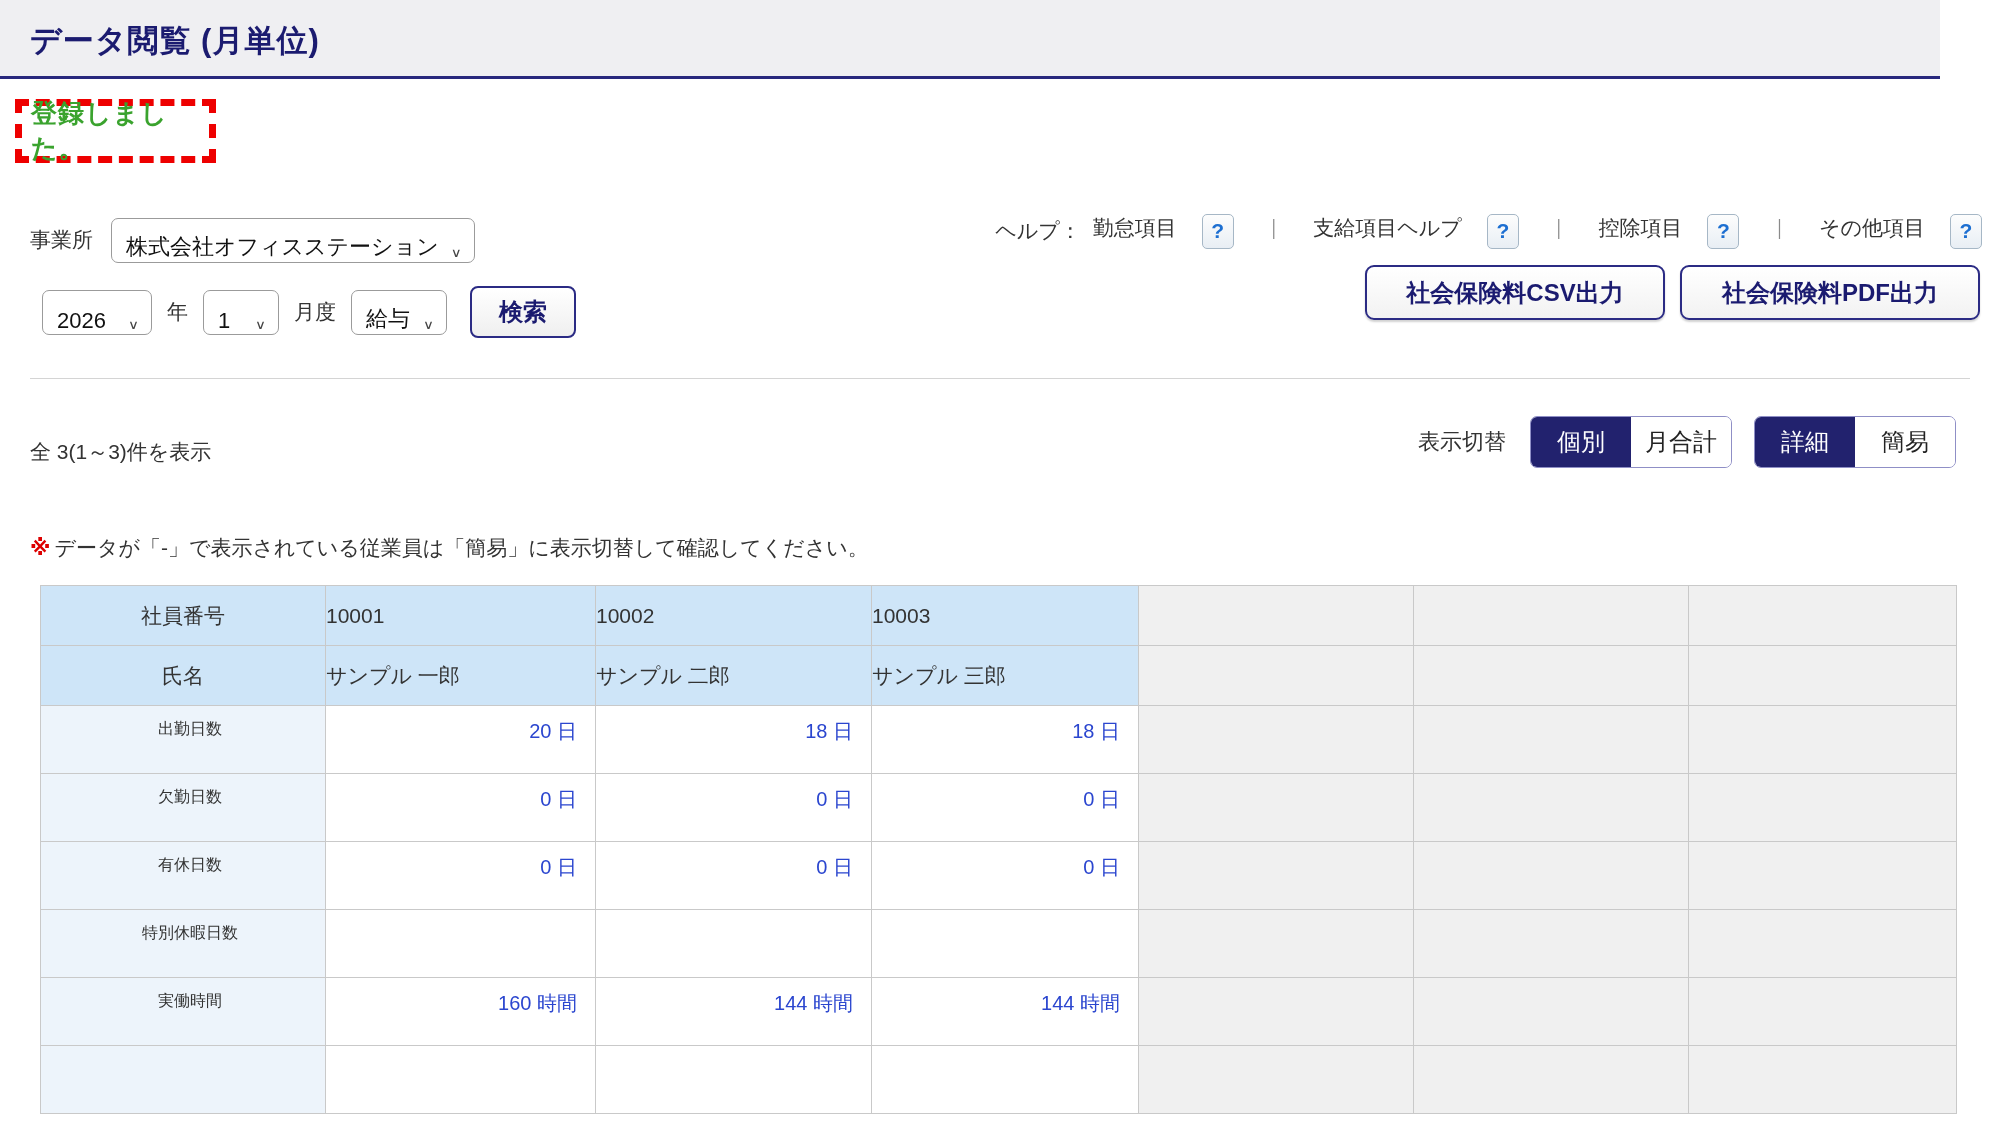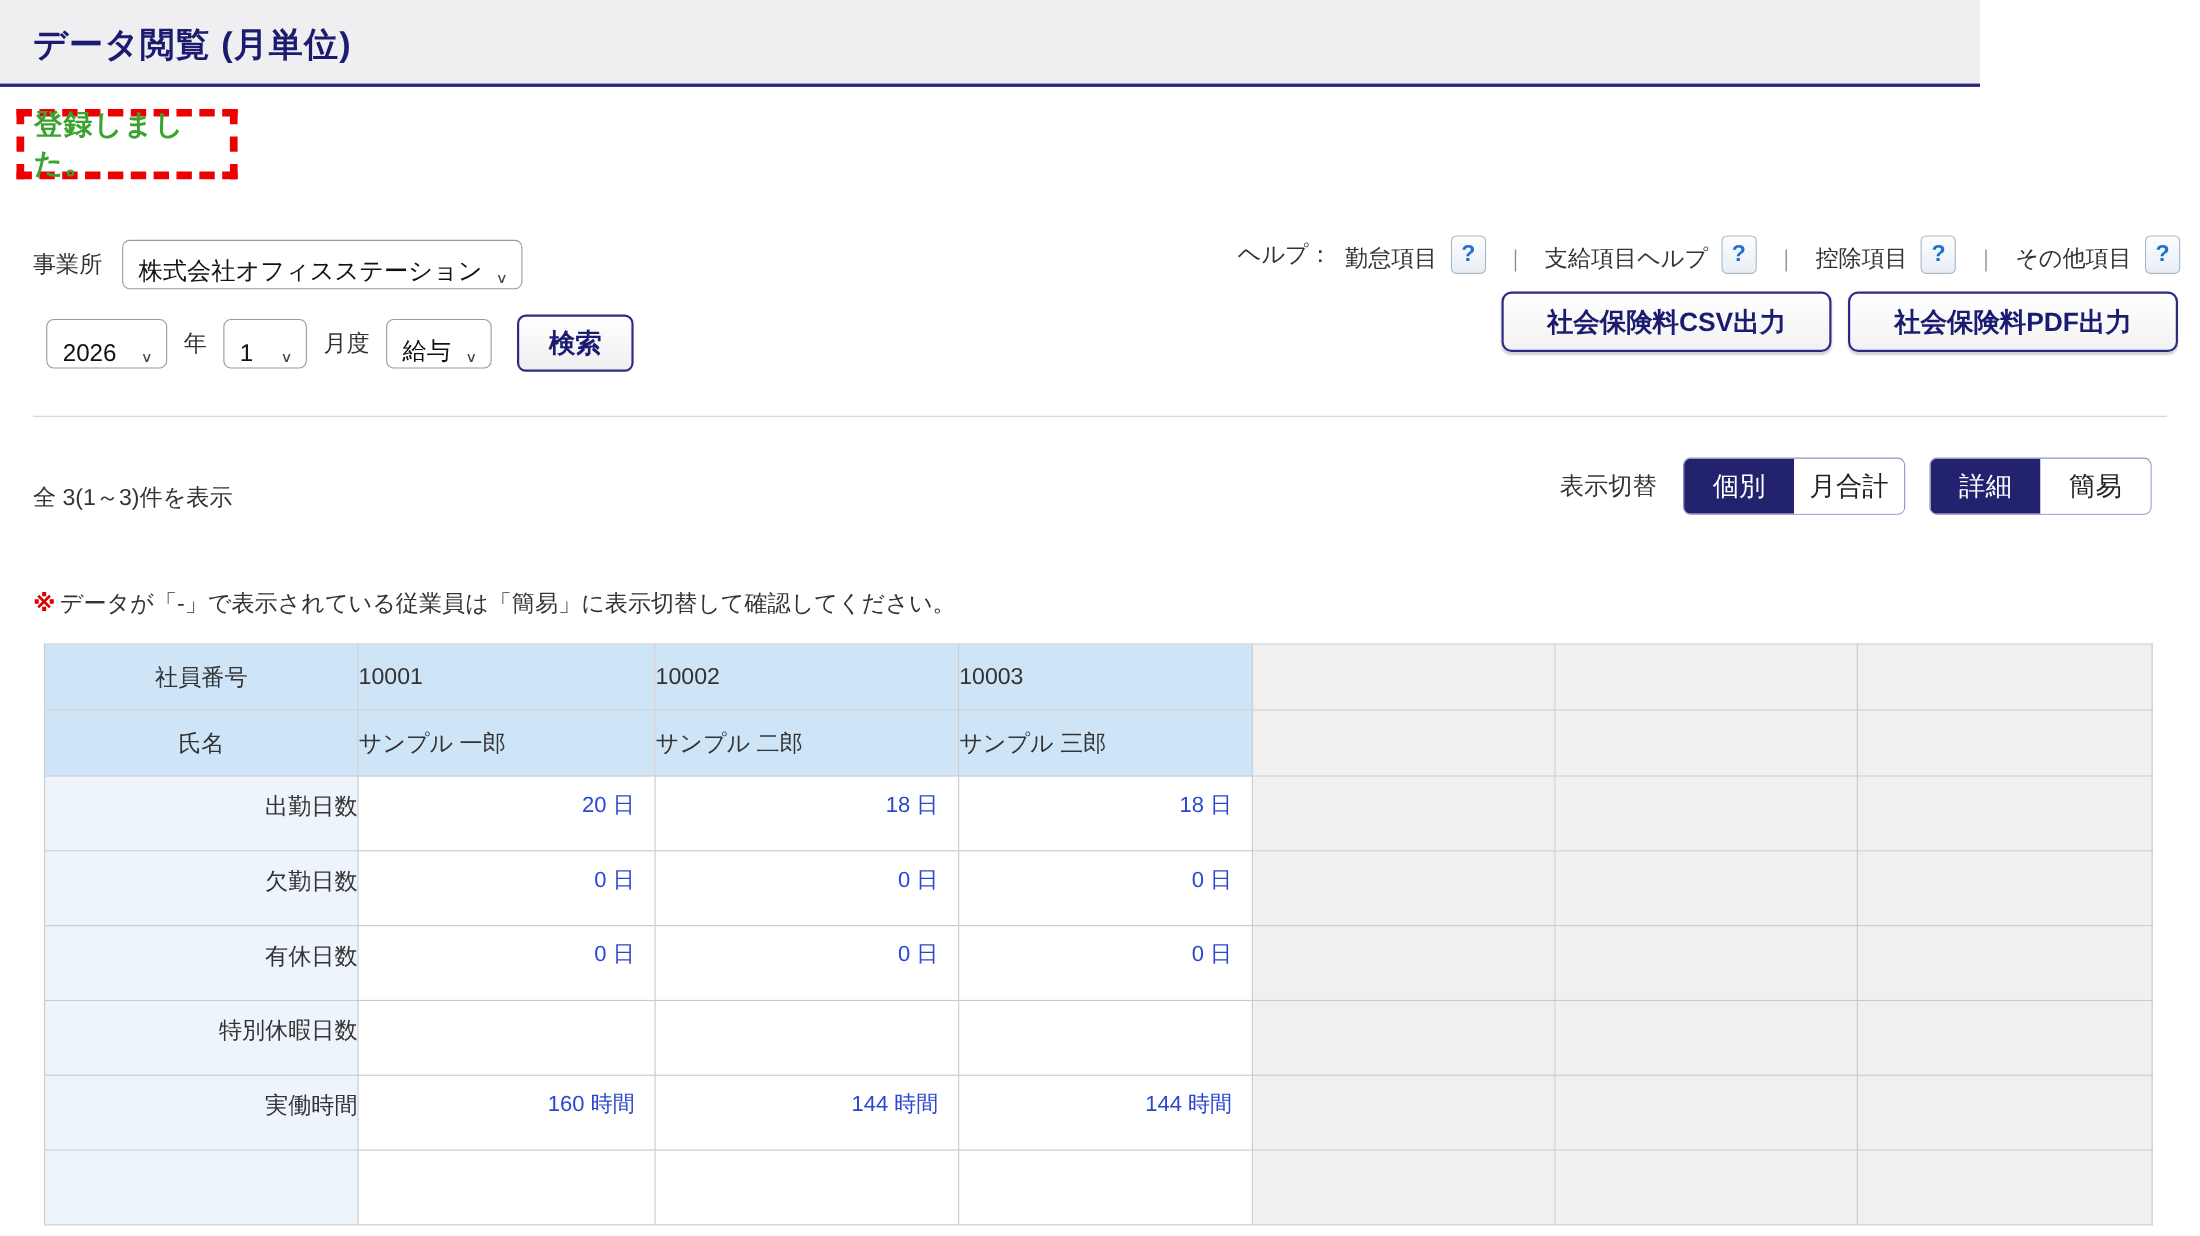--- a/index.html
+++ b/index.html
@@ -3,21 +3,21 @@
 <meta charset="utf-8">
 <style>
   * { margin:0; padding:0; box-sizing:border-box; }
   body { background:#ffffff; }
   .page {
     position:relative; width:2000px; height:1124px; background:#ffffff;
     font-family:"Liberation Sans","DejaVu Sans",sans-serif; overflow:hidden; color:#333;
   }
   
   .titlebar {
-    position:absolute; left:0; top:0; width:1800px; height:79px;
+    position:absolute; left:0; top:0; width:1940px; height:79px;
     background:#efeff2; border-bottom:3px solid #28287d;
   }
   .title {
     position:absolute; left:30px; top:20px;
     font-size:31px; font-weight:bold; color:#1b1b70; letter-spacing:1px;
   }
   
   .msg-box {
     position:absolute; left:15px; top:99px; width:201px; height:64px;
     border:7px dashed #ee0000; display:flex; align-items:center; padding-left:9px;
@@ -87,21 +87,21 @@
   .note .mark { color:#dd0000; font-weight:bold; margin-right:4px; }
   
   .data-table {
     position:absolute; left:40px; top:585px;
     border-collapse:collapse; table-layout:fixed; width:1916px;
   }
   .data-table td, .data-table th { border:1px solid #c9c9c9; font-weight:normal; overflow:hidden; }
   .hrow { height:60px; }
   .hrow .hcell { background:#cee5f8; font-size:21px; color:#333; vertical-align:middle; }
   .brow { height:68px; }
-  .rlabel { background:#edf4fb; text-align:right; vertical-align:top; padding:13px 0 0 14px; font-size:21px; color:#333; }
+  .rlabel { background:#edf4fb; text-align:center; vertical-align:top; padding:13px 0 0 14px; font-size:16px; color:#333; }
   .rval { background:#ffffff; text-align:right; vertical-align:top; padding:12px 18px 0 0; }
   .rval .val-link { color:#2b46cf; font-size:20px; cursor:pointer; }
   .gcell { background:#f0f0f0; }
 </style>
 </head>
 <body>
 
 <div class="page">
 
   <div class="titlebar">
@@ -133,21 +133,21 @@
     <span class="field-label">月度</span>
     <div class="select sel-pay">
       <span>給与</span>
       <span class="chev">∨</span>
     </div>
     <button class="btn-search">検索</button>
   </div>
 
   <div class="help-row">
     <span>ヘルプ：</span>
-    <span id="help-items" style="display:flex;align-items:flex-end;gap:12px;">
+    <span id="help-items" style="display:flex;align-items:flex-start;gap:25px;">
         <span class="help-link">勤怠項目</span>
         <button class="qbtn">?</button>
         <span class="help-sep">｜</span>
         <span class="help-link">支給項目ヘルプ</span>
         <button class="qbtn">?</button>
         <span class="help-sep">｜</span>
         <span class="help-link">控除項目</span>
         <button class="qbtn">?</button>
         <span class="help-sep">｜</span>
         <span class="help-link">その他項目</span>

